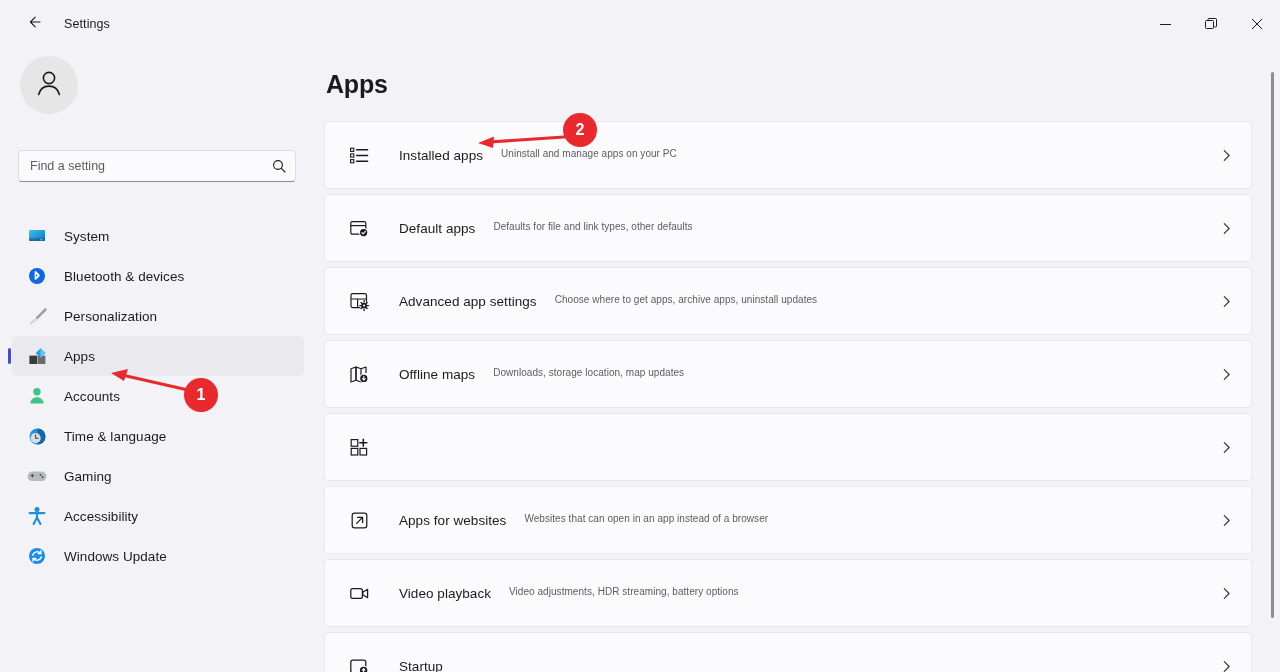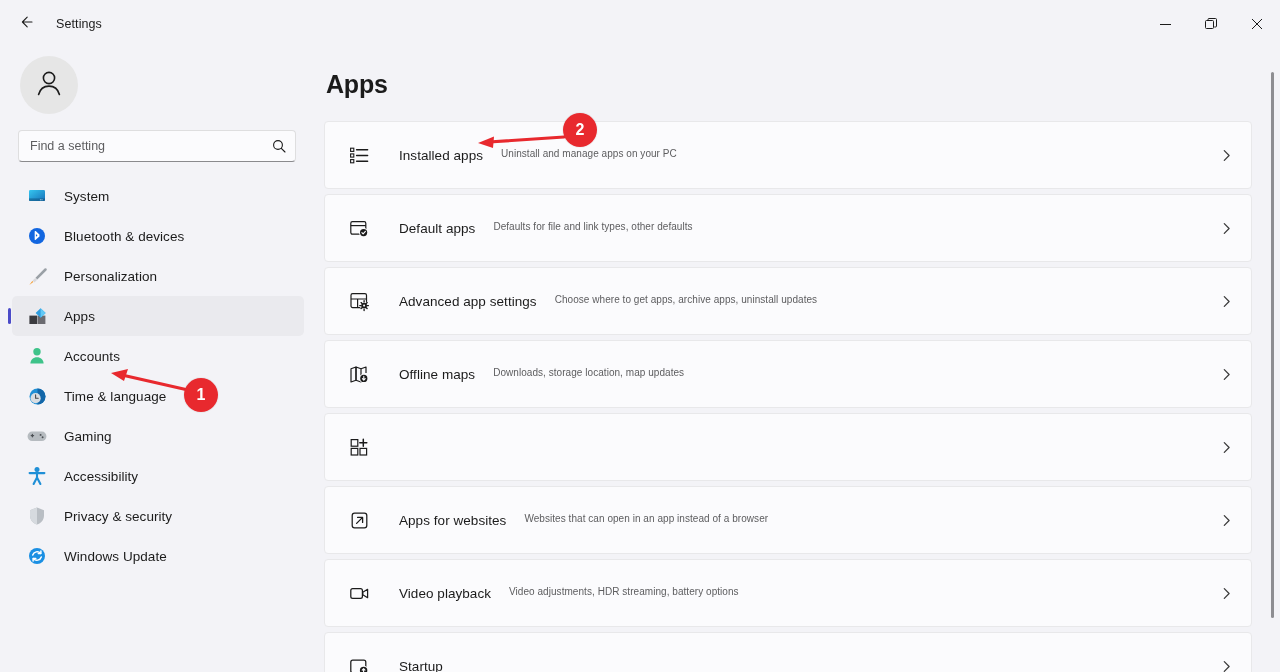--- a/index.html
+++ b/index.html
@@ -13,21 +13,21 @@
   }
 
   
   .window { position: relative; width: 1280px; height: 672px; display: flex; flex-direction: column; background:#f3f3f7; }
 
   
   .titlebar {
     height: 48px; flex: 0 0 48px;
     display: flex; align-items: center;
     background: #f3f3f7;
-    position: relative; z-index: 5;
+    position: relative; z-index: 5; margin-left: 8px;
   }
   .back-btn {
     width: 36px; height: 32px; margin-left: 8px;
     display: flex; align-items: center; justify-content: center;
     border-radius: 5px; cursor: pointer;
   }
   .app-title {
     font-size: 12.5px; color: #1b1b1b; margin-left: 12px;
     letter-spacing: .1px;
   }
@@ -41,20 +41,21 @@
   
   .body { flex: 1 1 auto; display: flex; min-height: 0; }
 
   
   .sidebar {
     width: 320px; flex: 0 0 320px;
     background: #f3f3f7;
     padding: 0 16px 0 0;
     display: flex; flex-direction: column;
     overflow: hidden;
+    gap: 20px;
   }
   .avatar-wrap { padding: 8px 0 0 20px; }
   .avatar {
     width: 58px; height: 58px; border-radius: 50%;
     background: #e6e6e6;
     display: flex; align-items: center; justify-content: center;
   }
   .search-wrap { padding: 16px 0 0 18px; }
   .search-box {
     position: relative;
@@ -313,29 +314,20 @@
         <div class="nav-item">
           <span class="nav-icon">
             <svg width="20" height="20" viewBox="0 0 20 20">
               <circle cx="10" cy="3.4" r="2.5" fill="#1f8fd6"></circle>
               <path d="M2.6 7.1h14.8M10 6.4v5.1M10 11.5 6.6 18M10 11.5 13.4 18" stroke="#1f8fd6" stroke-width="2.1" stroke-linecap="round" fill="none"></path>
             </svg>
           </span>
           <span class="nav-label">Accessibility</span>
         </div>
 
-        <div class="nav-item">
-          <span class="nav-icon">
-            <svg width="20" height="20" viewBox="0 0 20 20">
-              <path d="M10 1.5 3 4.2v5.3c0 4.4 2.9 7.8 7 9 4.1-1.2 7-4.6 7-9V4.2L10 1.5z" fill="#b9bec4"></path>
-              <path d="M10 1.5 3 4.2v5.3c0 4.4 2.9 7.8 7 9V1.5z" fill="#d6dadf"></path>
-            </svg>
-          </span>
-          <span class="nav-label">Privacy &amp; security</span>
-        </div>
 
         <div class="nav-item">
           <span class="nav-icon">
             <svg width="20" height="20" viewBox="0 0 20 20">
               <circle cx="10" cy="10" r="8" fill="#1a8fe3"></circle>
               <path d="M13.6 7.4A4.6 4.6 0 0 0 5.7 9M6.4 12.6a4.6 4.6 0 0 0 7.9-1.6" stroke="#fff" stroke-width="1.45" fill="none" stroke-linecap="round"></path>
               <path d="M13.9 4.9v2.7h-2.7M6.1 15.1v-2.7h2.7" stroke="#fff" stroke-width="1.45" fill="none" stroke-linecap="round" stroke-linejoin="round"></path>
             </svg>
           </span>
           <span class="nav-label">Windows Update</span>

